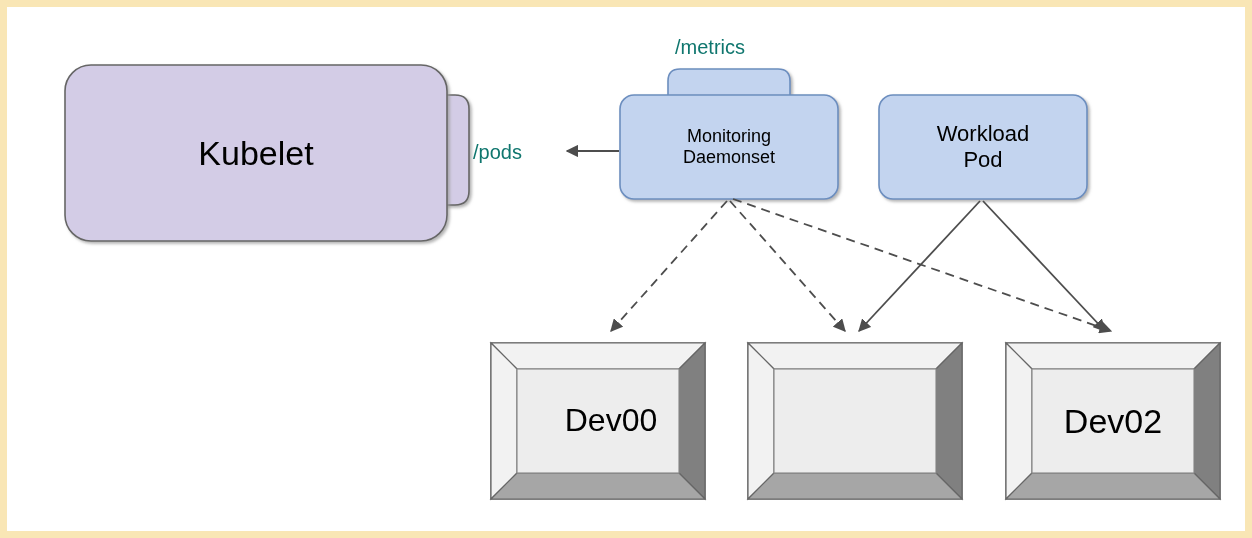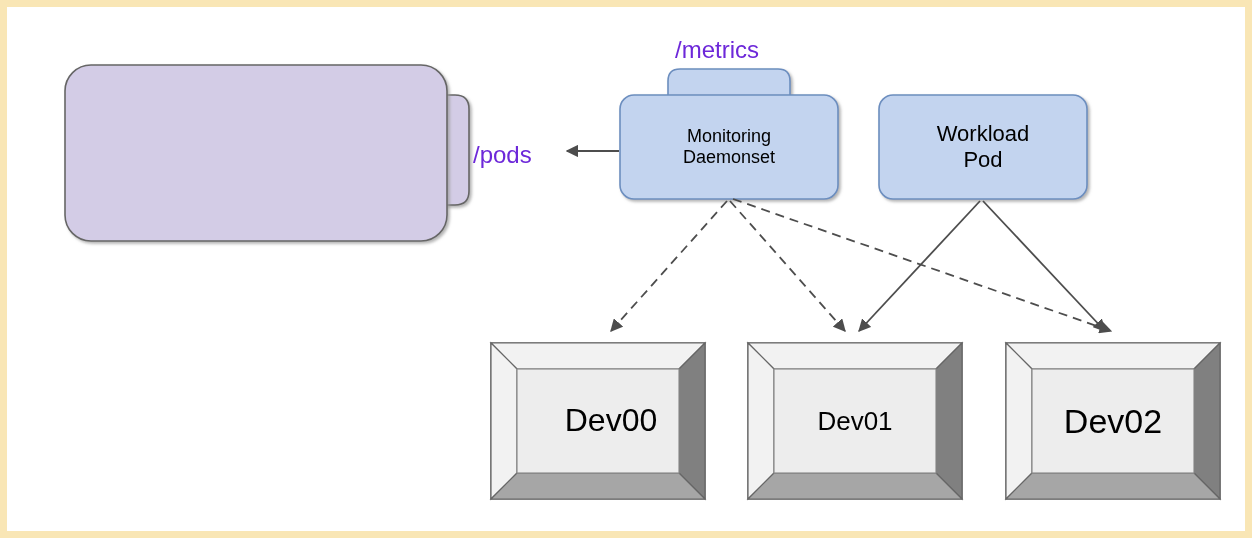--- a/index.html
+++ b/index.html
@@ -34,22 +34,22 @@
     align-items: center;
     justify-content: center;
     text-align: center;
     color: #000000;
     pointer-events: none;
     white-space: pre-line;
     line-height: 1.18;
   }
   .edge-label {
     position: absolute;
-    color: #6d28d9;
-    font-size: 24px;
+    color: #0f766e;
+    font-size: 20px;
     white-space: nowrap;
   }
 </style>
 </head>
 <body>
 
 <div id="canvas">
 
   <svg id="svg-layer" viewBox="0 0 1252 538">
     <defs>
@@ -120,30 +120,30 @@
     <g>
       <rect x="999" y="336" width="214" height="156" fill="#f2f2f2" stroke="#666666" stroke-width="1.4"></rect>
       <polygon points="999,336 1213,336 1187,362 1025,362" fill="#f2f2f2" stroke="#666666" stroke-width="1.2"></polygon>
       <polygon points="999,336 1025,362 1025,466 999,492" fill="#f2f2f2" stroke="#666666" stroke-width="1.2"></polygon>
       <polygon points="1213,336 1213,492 1187,466 1187,362" fill="#808080" stroke="#666666" stroke-width="1.2"></polygon>
       <polygon points="999,492 1025,466 1187,466 1213,492" fill="#a6a6a6" stroke="#666666" stroke-width="1.2"></polygon>
       <rect x="1025" y="362" width="162" height="104" fill="#ededed" stroke="#8c8c8c" stroke-width="1.2"></rect>
     </g>
   </svg>
 
+  <div class="node-label" style="left:58px; top:58px; width:382px; height:176px; font-size:34px;">Kubelet</div>
 
   <div class="node-label" style="left:613px; top:88px; width:218px; height:104px; font-size:18px;">Monitoring
 Daemonset</div>
 
   <div class="node-label" style="left:872px; top:88px; width:208px; height:104px; font-size:22px;">Workload
 Pod</div>
 
   <div class="node-label" style="left:510px; top:362px; width:188px; height:104px; font-size:32px;">Dev00</div>
 
-  <div class="node-label" style="left:767px; top:362px; width:162px; height:104px; font-size:26px;">Dev01</div>
 
   <div class="node-label" style="left:1025px; top:362px; width:162px; height:104px; font-size:34px;">Dev02</div>
 
   <div class="edge-label" style="left:466px; top:134px;">/pods</div>
 
   <div class="edge-label" style="left:668px; top:29px;">/metrics</div>
 
 </div>
 
 </body></html>

